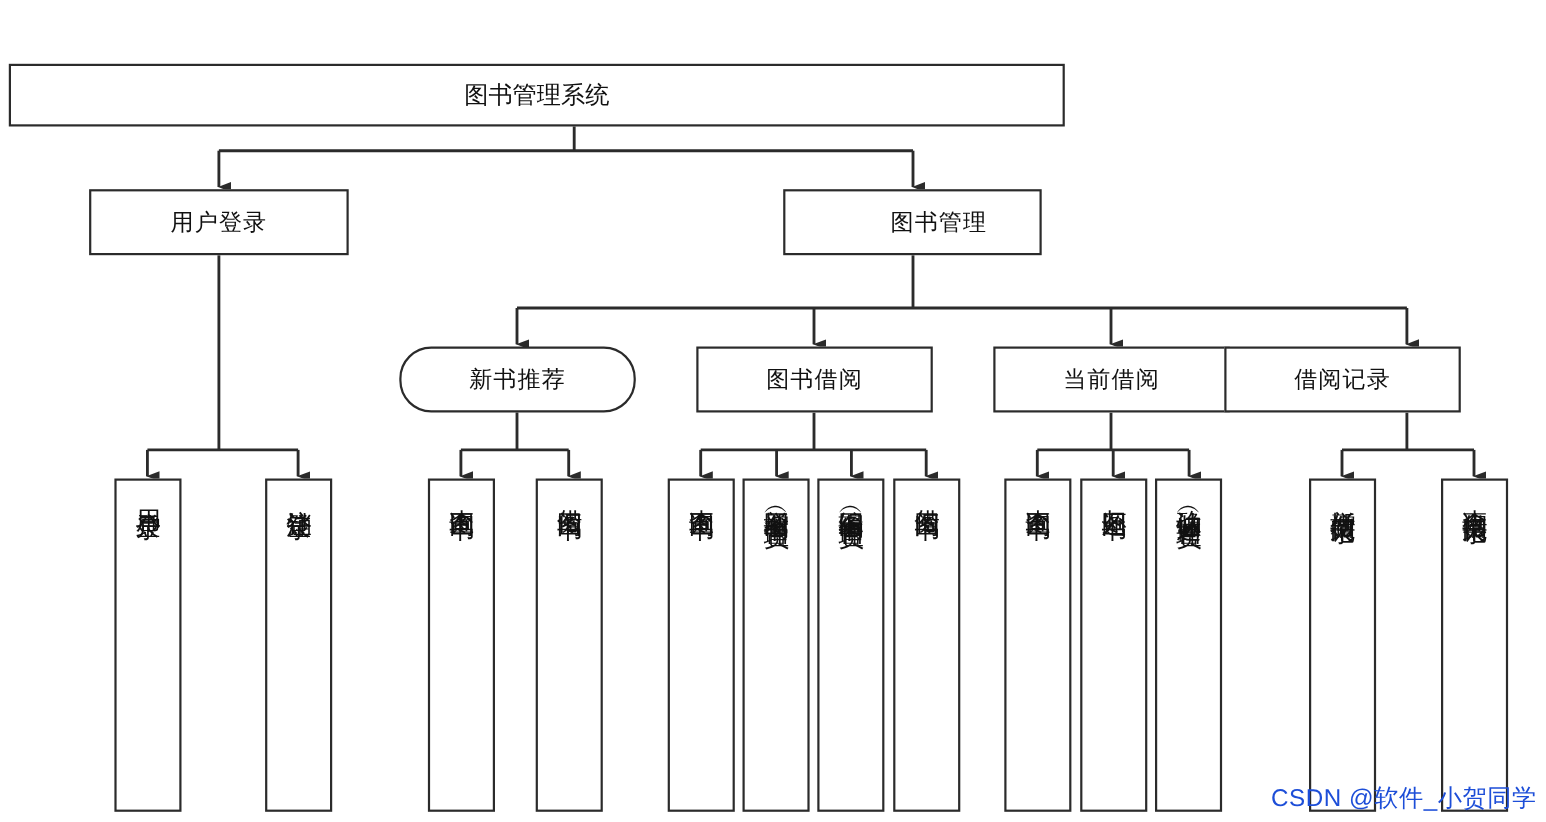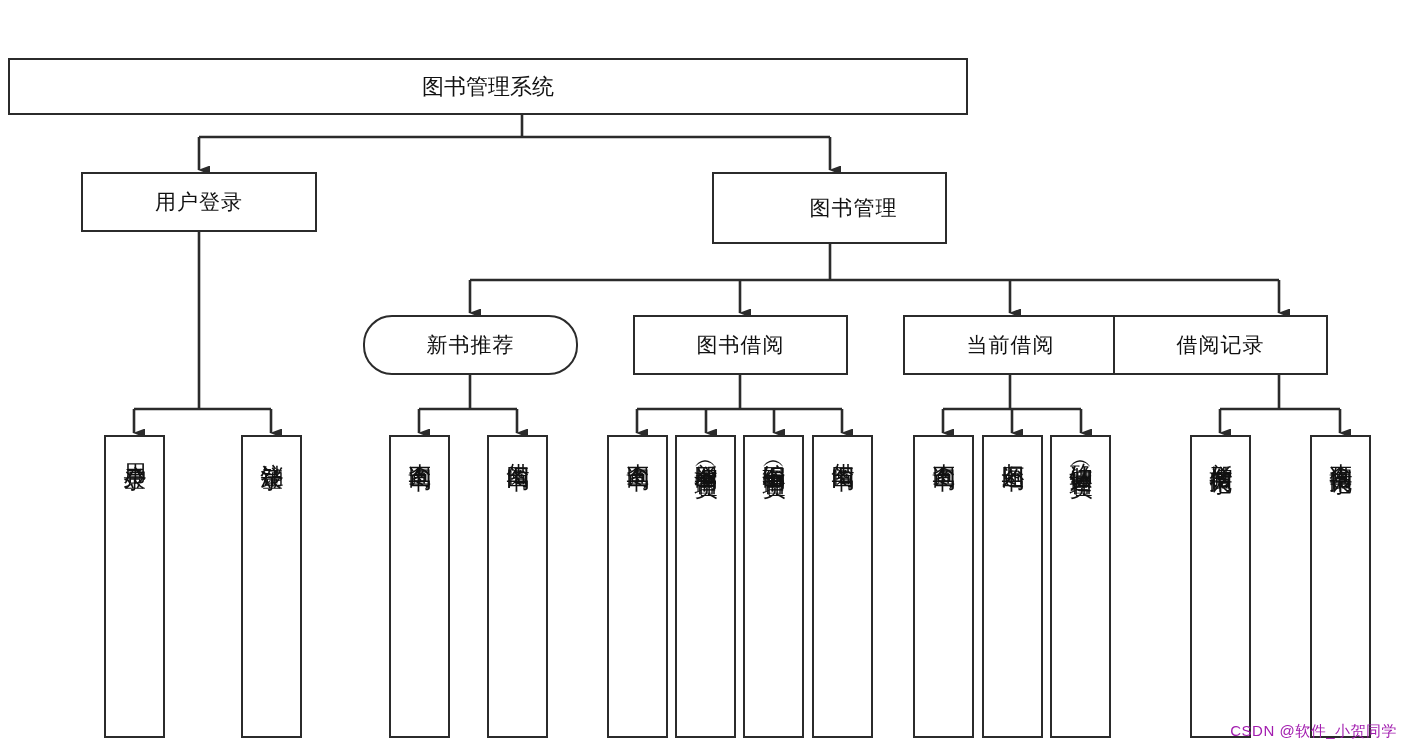--- a/index.html
+++ b/index.html
@@ -9,22 +9,22 @@
   svg#wires{position:absolute;left:0;top:0;width:1405px;height:747px;}
   .node{position:absolute;box-sizing:border-box;background:#ffffff;
         border:2.5px solid #2b2b2b;display:flex;align-items:center;
         justify-content:center;color:#111;}
   .node.h{font-size:21px;letter-spacing:1px;}
   .node.root{font-size:22px;}
   .node.v{padding:8px 2px;align-items:flex-start;justify-content:center;}
   .node.v .vtxt{writing-mode:vertical-rl;text-orientation:upright;
                 font-size:23px;line-height:1.12;letter-spacing:2px;
                 white-space:nowrap;}
-  .watermark{position:absolute;right:8px;bottom:6px;font-size:15px;
-             color:#a21caf;letter-spacing:.5px;white-space:nowrap;}
+  .watermark{position:absolute;right:8px;bottom:6px;font-size:22px;
+             color:#1d4ed8;letter-spacing:.5px;white-space:nowrap;}
 </style>
 </head>
 <body>
 
 <div id="diagram-root">
 
   <svg id="wires" viewBox="0 0 1405 747" xmlns="http://www.w3.org/2000/svg">
     <defs>
       <marker id="arw" markerWidth="10" markerHeight="12" refX="4.5" refY="11" orient="auto" markerUnits="userSpaceOnUse">
         <path d="M0,0 L9,0 L4.5,12 Z" fill="#2b2b2b"></path>
@@ -74,21 +74,21 @@
     </g>
   </svg>
 
   <div class="node root" style="left:8px;top:13px;width:960px;height:57px;margin-top:45px;">
     <span>图书管理系统</span>
   </div>
 
   <div class="node h" style="left:81px;top:172px;width:236px;height:60px;">
     <span>用户登录</span>
   </div>
-  <div class="node h" style="left:712px;top:172px;width:235px;height:72px;padding-left:48px;">
+  <div class="node h" style="left:712px;top:172px;width:235px;height:60px;padding-left:48px;">
     <span>图书管理</span>
   </div>
 
   <div class="node h" style="left:363px;top:315px;width:215px;height:60px;border-radius:29px;">
     <span>新书推荐</span>
   </div>
   <div class="node h" style="left:633px;top:315px;width:215px;height:60px;">
     <span>图书借阅</span>
   </div>
   <div class="node h" style="left:903px;top:315px;width:215px;height:60px;align-items:center;">

